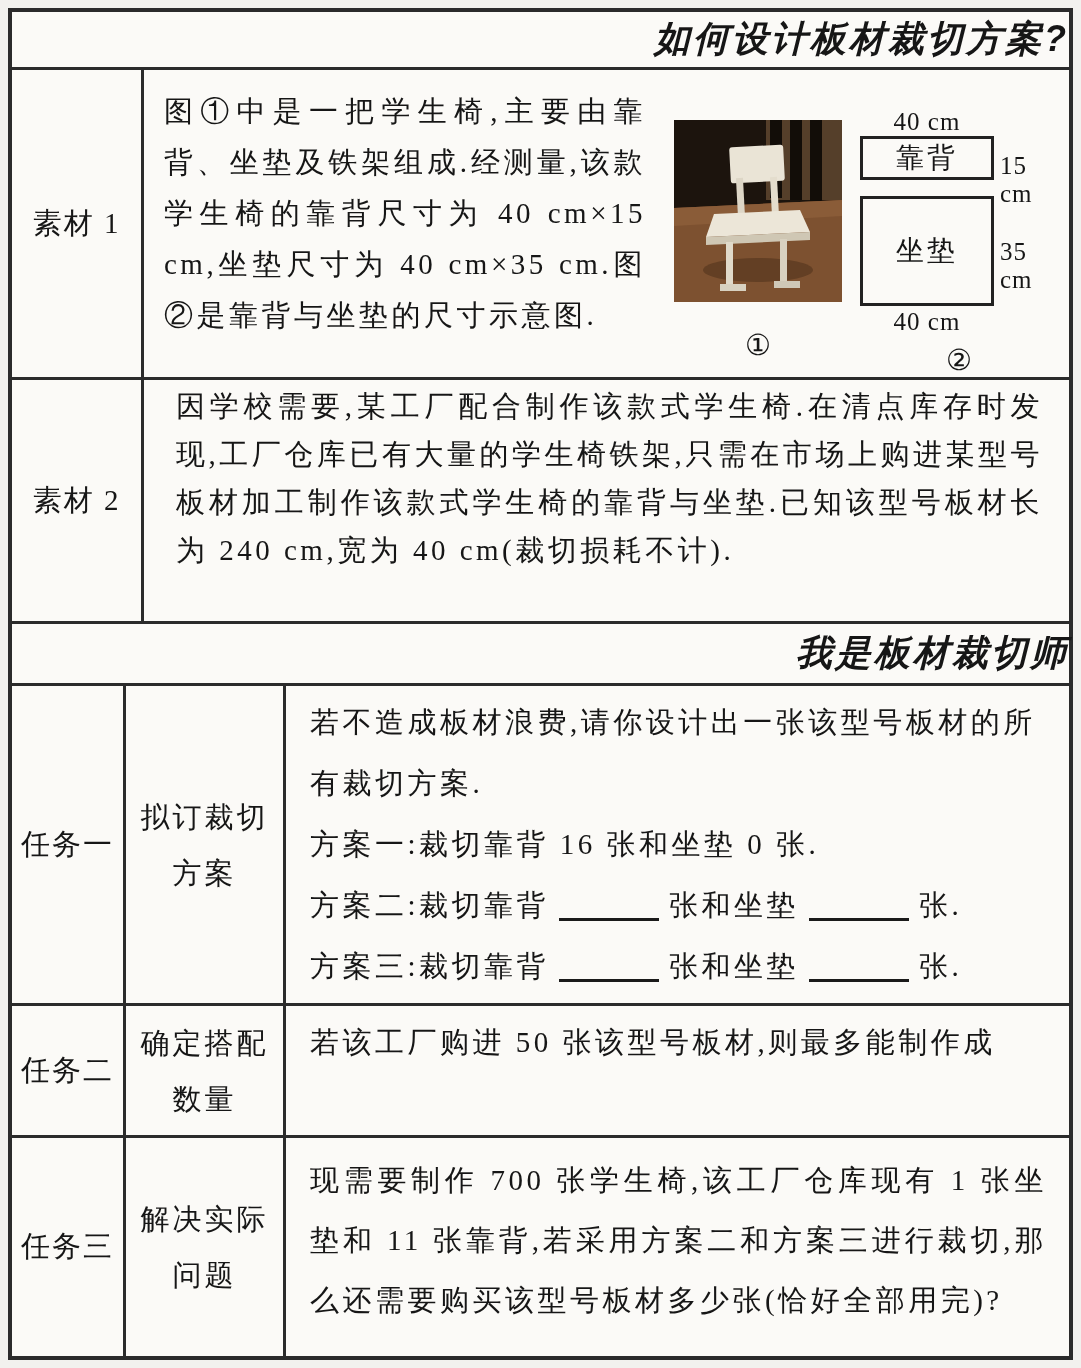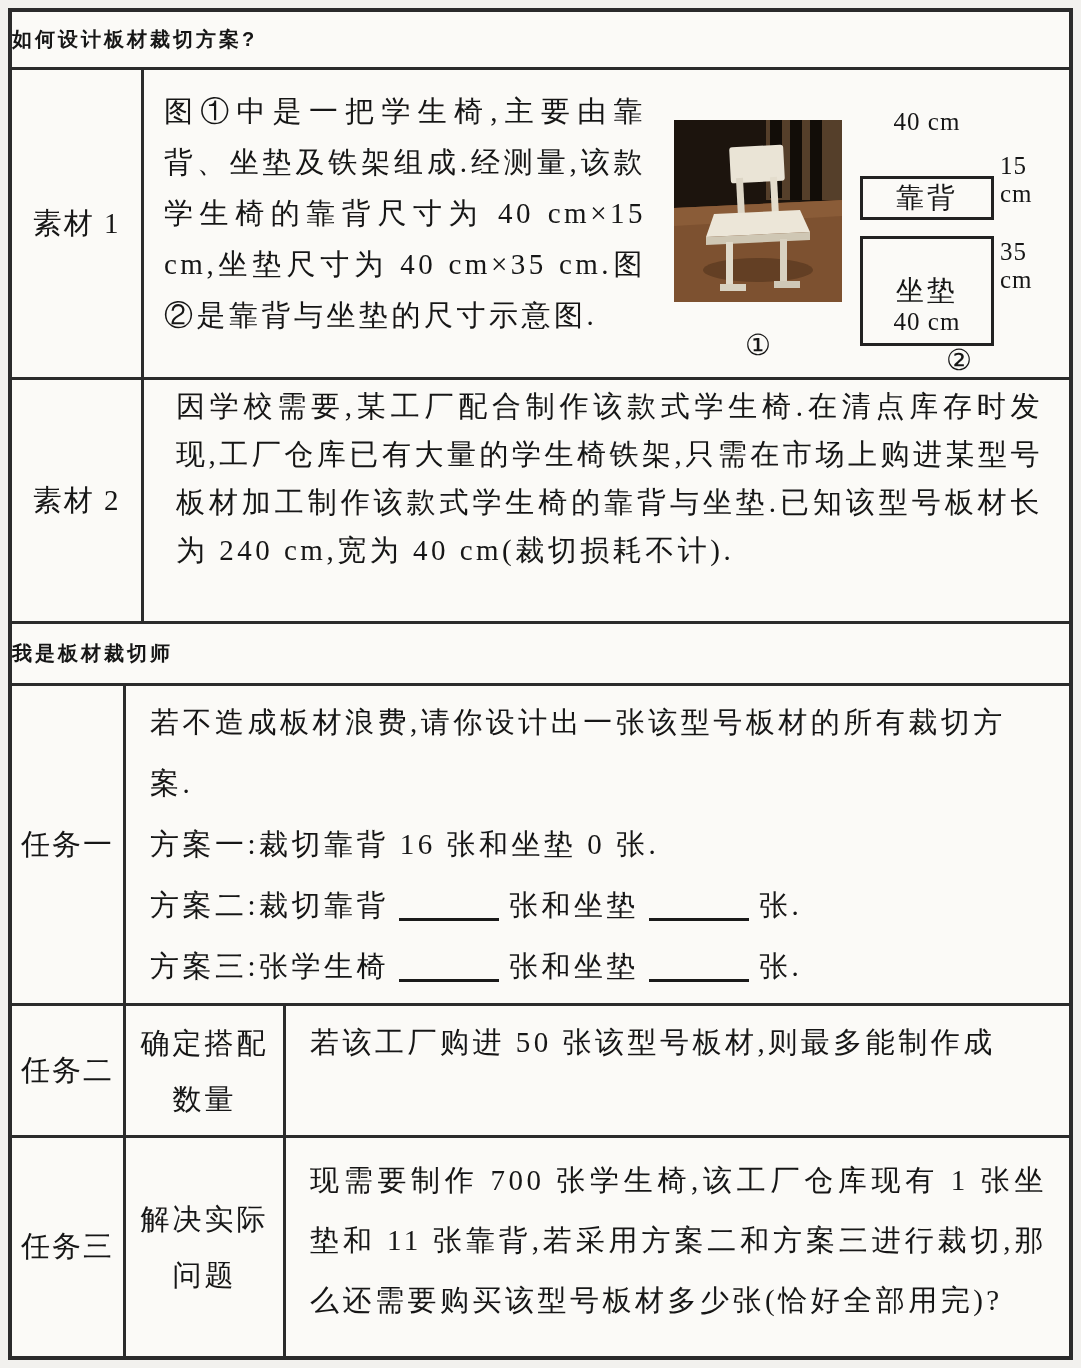--- a/index.html
+++ b/index.html
@@ -14,23 +14,23 @@
     position:absolute; left:8px; top:8px;
     width:1065px; height:1352px;
     border:4px solid #2b2b2b;
     background:#fbfaf7;
     display:flex; flex-direction:column;
   }
   .row { display:flex; border-bottom:3px solid #2b2b2b; flex-shrink:0; }
   .row.last { border-bottom:none; flex:1; }
 
   .heading {
-    width:100%; text-align:left;
+    width:100%; text-align:right;
     font-family:"Liberation Sans","DejaVu Sans",sans-serif;
-    font-weight:bold; font-size:20px; letter-spacing:3px;
+    font-weight:bold; font-size:36px; letter-spacing:3px;font-style:italic;
   }
   .title-row { height:58px; align-items:center; }
   .section-row { height:62px; align-items:center; }
 
   .label-cell {
     display:flex; align-items:center; justify-content:center;
     border-right:3px solid #2b2b2b;
     font-size:29px; letter-spacing:2px; flex-shrink:0;
   }
   .m-label { width:132px; }
@@ -58,21 +58,21 @@
   .fig-diagram { margin-top:38px;justify-content:flex-end; }
   .caption { font-size:29px; }
   .fig-photo .caption { margin-top:26px; }
   .fig-diagram .caption { margin-top:10px; }
   .chair-photo { display:block; }
 
   .diagram { position:relative; width:198px; height:228px; font-size:25px; letter-spacing:1px; }
   .d-top    { position:absolute; left:0; top:0;   width:134px; text-align:center; }
   .d-box { position:absolute; border:3px solid #222; background:#fbfaf7;
            display:flex; align-items:center; justify-content:center;
-           font-size:28px; letter-spacing:3px;margin-top:40px; }
+           font-size:28px; letter-spacing:3px; }
   .d-box1   { left:0; top:28px; width:134px; height:44px; }
   .d-r1     { position:absolute; left:140px; top:44px; }
   .d-box2   { left:0; top:88px; width:134px; height:110px; }
   .d-r2     { position:absolute; left:140px; top:130px; }
   .d-bottom { position:absolute; left:0; top:200px; width:134px; text-align:center; }
 
   
   .m2-row { height:244px; }
   .m2-content { flex:1; padding:2px 26px 0 32px; line-height:48px; }
 
@@ -156,25 +156,26 @@
     <div class="label-cell m-label">素材 2</div>
     <div class="m2-content body-text">因学校需要,某工厂配合制作该款式学生椅.在清点库存时发现,工厂仓库已有大量的学生椅铁架,只需在市场上购进某型号板材加工制作该款式学生椅的靠背与坐垫.已知该型号板材长为 240 cm,宽为 40 cm(裁切损耗不计).</div>
   </div>
 
   <div class="row section-row">
     <div class="heading">我是板材裁切师</div>
   </div>
 
   <div class="row t1-row">
     <div class="label-cell t-label">任务一</div>
+    <div class="sub-cell">拟订裁切方案</div>
     <div class="task-content t1-content">
       <div class="t-line intro">若不造成板材浪费,请你设计出一张该型号板材的所有裁切方案.</div>
       <div class="t-line">方案一:裁切靠背 16 张和坐垫 0 张.</div>
       <div class="t-line"><span>方案二:裁切靠背</span><span class="blank w100"></span><span>张和坐垫</span><span class="blank w100"></span><span>张.</span></div>
-      <div class="t-line"><span>方案三:张学生椅</span><span class="blank w100"></span><span>张和坐垫</span><span class="blank w100"></span><span>张.</span></div>
+      <div class="t-line"><span>方案三:裁切靠背</span><span class="blank w100"></span><span>张和坐垫</span><span class="blank w100"></span><span>张.</span></div>
     </div>
   </div>
 
   <div class="row t2-row">
     <div class="label-cell t-label">任务二</div>
     <div class="sub-cell">确定搭配数量</div>
     <div class="task-content">
       <div class="t-line t2-content-line">若该工厂购进 50 张该型号板材,则最多能制作成</div>
     </div>
   </div>

